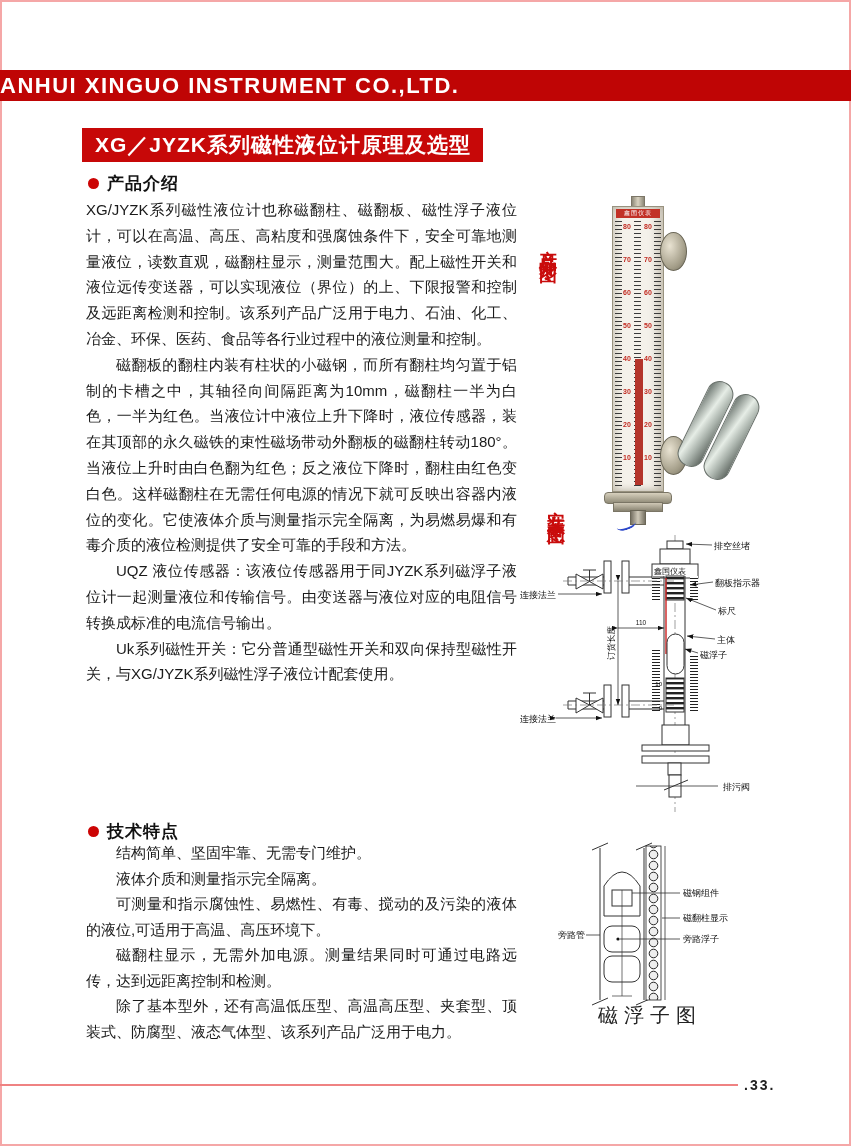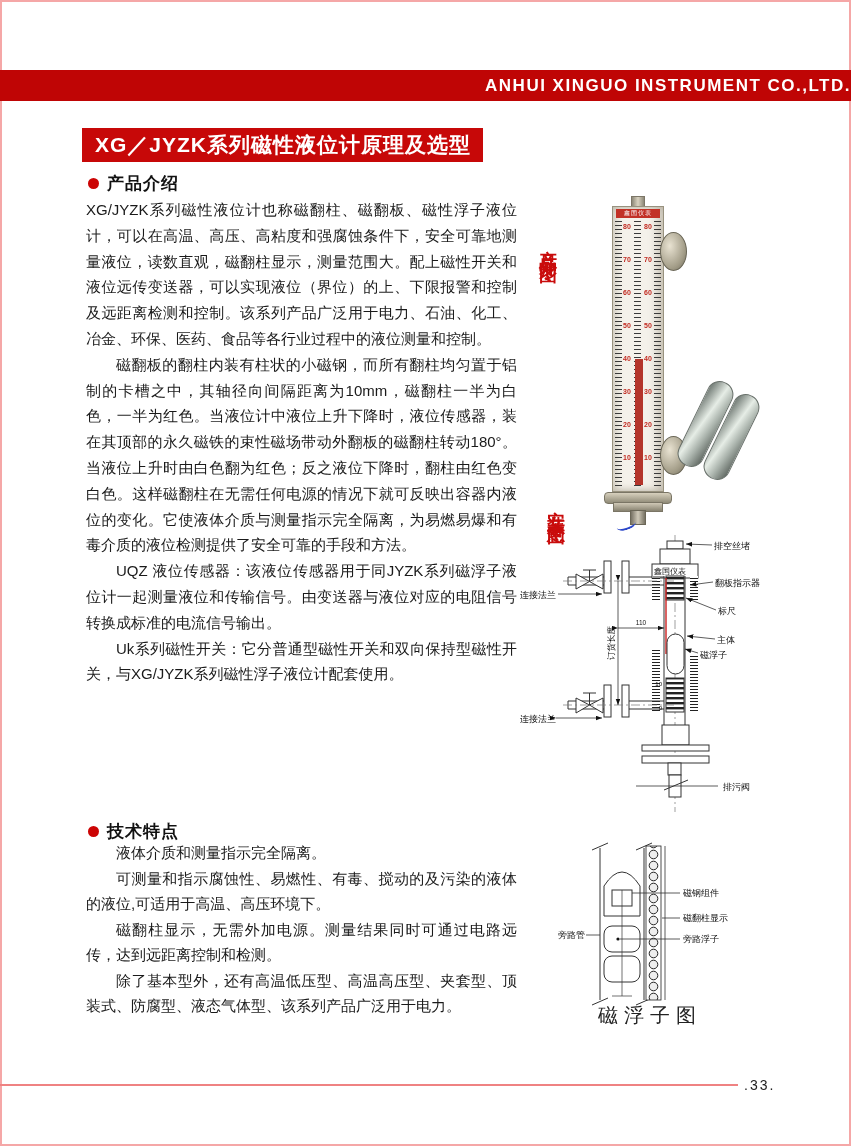--- a/index.html
+++ b/index.html
@@ -4,21 +4,21 @@
 <style>
   html,body{margin:0;padding:0;}
   body{
     width:851px;height:1146px;position:relative;background:#ffffff;
     font-family:"Liberation Sans",sans-serif;color:#1a1a1a;overflow:hidden;
   }
   .page-border{position:absolute;left:0;top:0;width:847px;height:1142px;
     border:2px solid #f5a7a7;pointer-events:none;z-index:0;}
   
   .banner{position:absolute;left:0;top:70px;width:851px;height:31px;background:#bf0505;z-index:2;}
-  .banner-text{display:block;text-align:right;color:#fff;font-weight:bold;font-size:17px;
+  .banner-text{display:block;text-align:left;color:#fff;font-weight:bold;font-size:22px;
     line-height:31px;letter-spacing:1.5px;}
   .title-bar{position:absolute;left:82px;top:128px;width:401px;height:34px;background:#c70808;z-index:2;}
   .title-text{display:block;color:#fff;font-weight:bold;font-size:21px;line-height:34px;
     padding-left:13px;letter-spacing:1px;white-space:nowrap;}
   
   .sec-head{position:absolute;left:88px;height:22px;z-index:2;display:flex;align-items:center;}
   .sec-dot{width:11px;height:11px;border-radius:50%;background:#cc0404;margin-right:8px;}
   .sec-label{font-size:17px;font-weight:bold;color:#111;letter-spacing:1px;}
   
   .intro-text{position:absolute;left:86px;top:197px;width:431px;z-index:1;}
@@ -61,21 +61,21 @@
     background:linear-gradient(100deg,#7e8781 8%,#e6ede6 42%,#a9b2ab 68%,#666e68 95%);}
   .capsule.c1{left:6px;top:0;transform:rotate(26deg);}
   .capsule.c2{left:32px;top:13px;transform:rotate(26deg);}
   
   .inst-svg{position:absolute;left:518px;top:532px;z-index:1;}
   .float-svg{position:absolute;left:556px;top:838px;z-index:1;}
   .float-caption{position:absolute;left:598px;top:1002px;font-size:20px;letter-spacing:6px;color:#222;z-index:1;}
   svg text{font-family:"Liberation Sans",sans-serif;fill:#111;}
   
   .footer-line{position:absolute;left:0;top:1084px;width:738px;height:2px;background:#ef8282;z-index:1;}
-  .page-num{position:absolute;left:744px;top:1077px;font-size:14px;font-weight:normal;letter-spacing:2px;color:#222;z-index:1;}
+  .page-num{position:absolute;left:744px;top:1077px;font-size:14px;font-weight:bold;letter-spacing:2px;color:#222;z-index:1;}
 </style>
 </head>
 <body>
 
 <div class="page-border"></div>
 
 <div class="banner">
   <span class="banner-text">ANHUI XINGUO INSTRUMENT CO.,LTD.</span>
 </div>
 
@@ -94,20 +94,21 @@
   <p class="indent">UQZ 液位传感器：该液位传感器用于同JYZK系列磁浮子液位计一起测量液位和传输信号。由变送器与液位对应的电阻信号转换成标准的电流信号输出。</p>
   <p class="indent">Uk系列磁性开关：它分普通型磁性开关和双向保持型磁性开关，与XG/JYZK系列磁性浮子液位计配套使用。</p>
 </div>
 
 <div class="sec-head" style="top:820px;">
   <span class="sec-dot"></span>
   <span class="sec-label">技术特点</span>
 </div>
 
 <div class="features-text">
+  <p>结构简单、坚固牢靠、无需专门维护。</p>
   <p>液体介质和测量指示完全隔离。</p>
   <p>可测量和指示腐蚀性、易燃性、有毒、搅动的及污染的液体的液位,可适用于高温、高压环境下。</p>
   <p>磁翻柱显示，无需外加电源。测量结果同时可通过电路远传，达到远距离控制和检测。</p>
   <p>除了基本型外，还有高温低压型、高温高压型、夹套型、顶装式、防腐型、液态气体型、该系列产品广泛用于电力。</p>
 </div>
 
 <div class="vlabel" style="left:536px;top:236px;">产品外形图</div>
 <div class="vlabel" style="left:544px;top:497px;">安装示意图</div>
 
 <div class="gauge">

